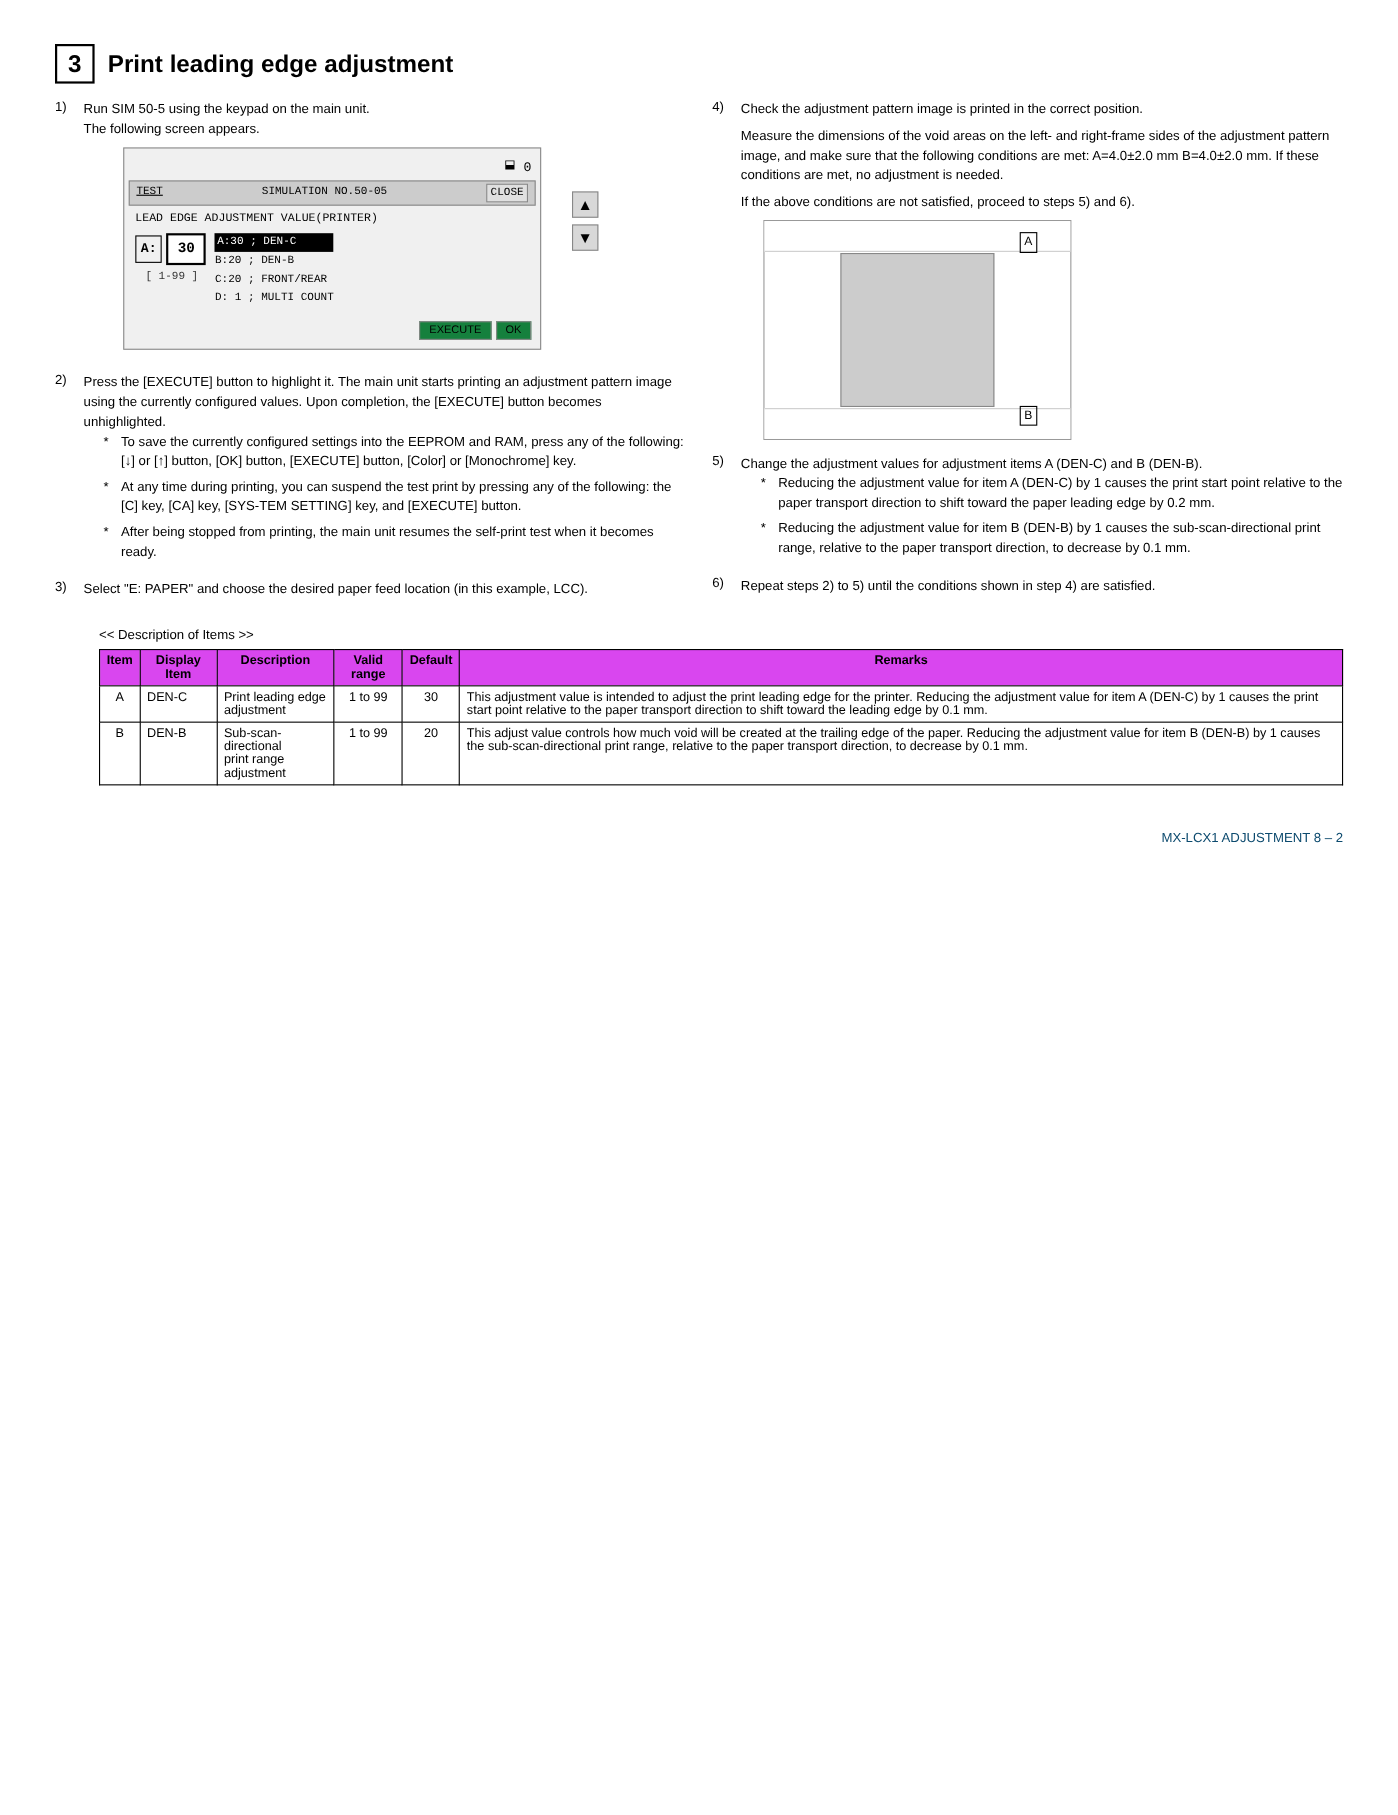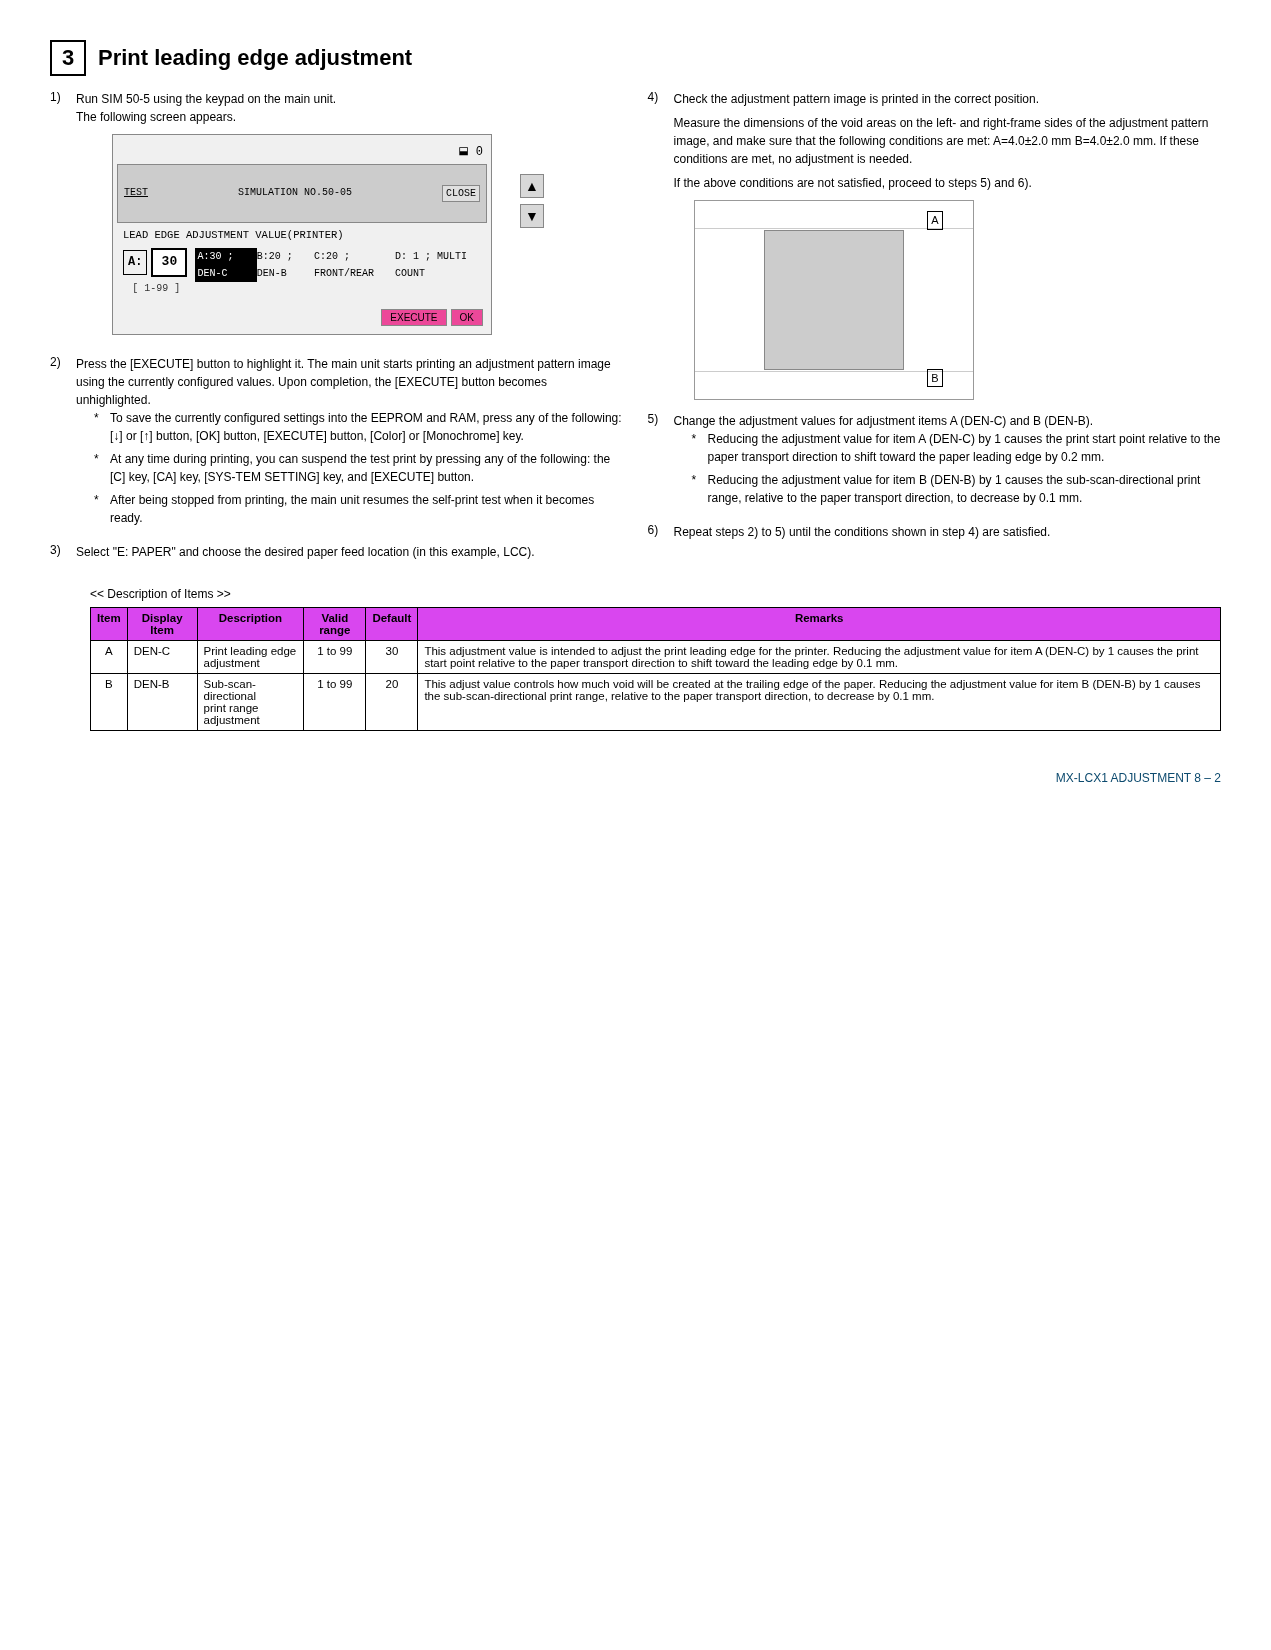--- a/index.html
+++ b/index.html
@@ -89,21 +89,21 @@
     .screen-copy-icon {
       font-size: 14px;
     }
     .screen-zero {
       font-size: 12px;
     }
     .screen-title-bar {
       display: flex;
       justify-content: space-between;
       background: #ccc;
-      padding: 20px 6px;
+      padding: 2px 6px;
       font-size: 11px;
       border: 1px solid #888;
     }
     .close-btn {
       font-size: 10px;
       border: 1px solid #888;
       background: #e0e0e0;
       padding: 0 3px;
       cursor: pointer;
     }
@@ -132,38 +132,38 @@
       border: 2px solid #000;
       padding: 2px 6px;
       font-size: 13px;
       font-weight: bold;
       background: #fff;
       min-width: 36px;
       text-align: center;
     }
     .screen-right-values {
       display: flex;
-      flex-direction: row;
+      flex-direction: column;
       font-size: 10.5px;
       line-height: 1.7;
     }
     .screen-range {
       font-size: 10px;
       color: #333;
       margin-left: 2px;
     }
     .screen-bottom-bar {
       display: flex;
       justify-content: flex-end;
       gap: 4px;
       padding: 4px;
     }
     .screen-btn {
       border: 1px solid #888;
-      background: #ec4899;
+      background: #15803d;
       padding: 2px 8px;
       font-size: 10px;
       cursor: pointer;
     }
 
     
     .bullet-list {
       margin-left: 18px;
       margin-bottom: 8px;
     }

